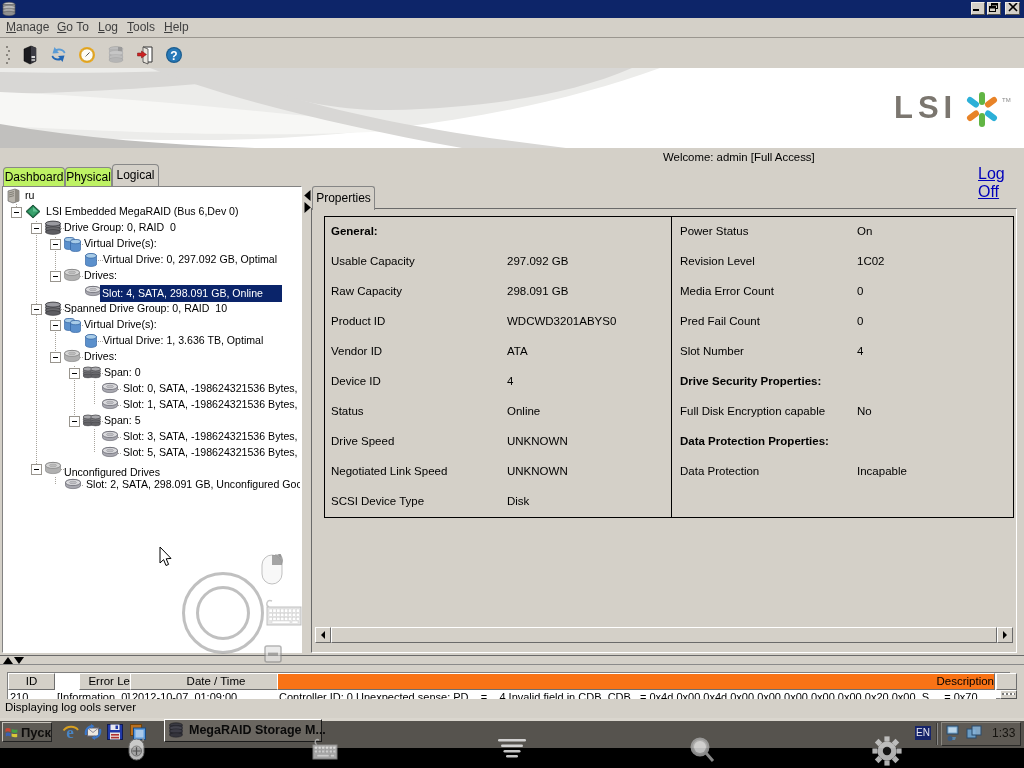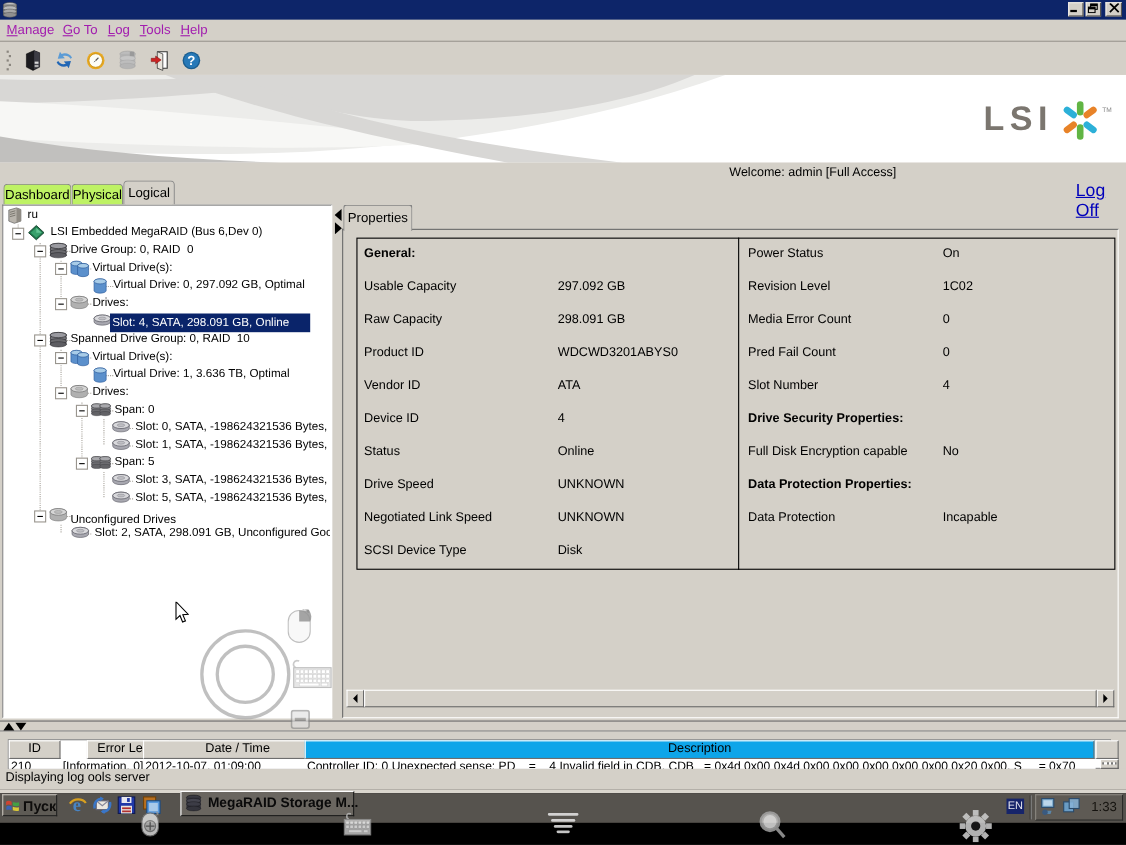--- a/index.html
+++ b/index.html
@@ -4,21 +4,21 @@
 <style>
 html,body{margin:0;padding:0;}
 body{width:1024px;height:768px;overflow:hidden;background:#000;font-family:"Liberation Sans",sans-serif;}
 .ab{position:absolute;}
 #root{position:relative;width:1024px;height:768px;background:#000;}
 #app{position:absolute;left:0;top:0;width:1024px;height:718px;background:#d4d0c8;}
 .titlebar{left:0;top:0;width:1024px;height:18px;background:#0d2569;}
 .title-text{left:19px;top:1px;font-size:12.5px;font-weight:bold;color:#fff;letter-spacing:0px;}
 .tbtn{top:2px;width:14px;height:13px;background:#d4d0c8;border:1px solid;border-color:#f0ede8 #55534e #55534e #f0ede8;box-sizing:border-box;font-size:9px;text-align:center;line-height:10px;color:#000;}
 .menubar{left:0;top:18px;width:1024px;height:19px;background:#d4d0c8;}
-.menu-item{top:2px;font-size:12px;color:#a21caf;}
+.menu-item{top:2px;font-size:12px;color:#404040;}
 .mb-sep{left:0;top:37px;width:1024px;height:2px;border-top:1px solid #9a968f;border-bottom:1px solid #fff;}
 .welcome{left:0;top:148px;width:1024px;height:16px;background:#d4d0c8;font-size:12px;}
 .tab{box-sizing:border-box;background:#bef264;border:1px solid #888;border-bottom:none;border-radius:4px 4px 0 0;font-size:12px;text-align:center;}
 .treerow{position:absolute;font-size:10.6px;white-space:nowrap;color:#000;}
 .prop-label{position:absolute;font-size:11.5px;color:#000;white-space:nowrap;}
 .bold{font-weight:bold;}
 .logoff{color:#0000bb;text-decoration:underline;}
 .exp{position:absolute;width:9px;height:9px;background:#fff;border:1px solid #99958e;box-sizing:content-box;}
 .exp:before{content:"";position:absolute;left:2px;top:4px;width:5px;height:1px;background:#000;}
 .ghost{opacity:0.62;}
@@ -420,21 +420,21 @@
   <svg class="ab" style="left:3px;top:656px;" width="22" height="9" viewBox="0 0 22 9">
     <path d="M0 8 L5 1 L10 8 Z" fill="#000"></path>
     <path d="M11 1 L21 1 L16 8 Z" fill="#000"></path>
   </svg>
 
   <div id="logtable" class="ab" style="left:0;top:0;">
         <div class="ab" style="left:7px;top:672px;width:1003px;height:27px;background:#fff;border:1px solid #808080;box-sizing:border-box;"></div>
 <div class="ab" style="left:8px;top:673px;width:47px;height:17px;background:#d4d0c8;border:1px solid;border-color:#fff #6e6e6e #6e6e6e #fff;box-sizing:border-box;font-size:11.5px;text-align:center;line-height:15px;">ID</div>
 <div class="ab" style="left:55px;top:673px;width:75px;height:17px;background:#d4d0c8;border:1px solid;border-color:#fff #6e6e6e #6e6e6e #fff;box-sizing:border-box;font-size:11.5px;text-align:center;line-height:15px;margin-left:24px;">Error Level</div>
 <div class="ab" style="left:130px;top:673px;width:172px;height:17px;background:#d4d0c8;border:1px solid;border-color:#fff #6e6e6e #6e6e6e #fff;box-sizing:border-box;font-size:11.5px;text-align:center;line-height:15px;">Date / Time</div>
-<div class="ab" style="left:277px;top:673px;width:718px;height:17px;background:#0ea5e9;border:1px solid;border-color:#fff #6e6e6e #6e6e6e #fff;box-sizing:border-box;font-size:11.5px;text-align:center;line-height:15px;">Description</div>
+<div class="ab" style="left:277px;top:673px;width:718px;height:17px;background:#f97316;border:1px solid;border-color:#fff #6e6e6e #6e6e6e #fff;box-sizing:border-box;font-size:11.5px;text-align:right;line-height:15px;">Description</div>
 <div class="ab" style="left:8px;top:690px;width:988px;height:9px;background:#fff;overflow:hidden;font-size:11px;white-space:nowrap;">
           <span style="position:absolute;left:2px;top:1px;">210</span>
           <span style="position:absolute;left:49px;top:1px;">[Information, 0]</span>
           <span style="position:absolute;left:124px;top:1px;">2012-10-07, 01:09:00</span>
           <span style="position:absolute;left:271px;top:1px;">Controller ID: 0 Unexpected sense: PD&nbsp;&nbsp;&nbsp;&nbsp;=&nbsp;&nbsp;&nbsp;&nbsp;4 Invalid field in CDB, CDB&nbsp;&nbsp;&nbsp;=&nbsp;0x4d 0x00 0x4d 0x00 0x00 0x00 0x00 0x00 0x20 0x00, S&nbsp;&nbsp;&nbsp;&nbsp;&nbsp;= 0x70</span>
         </div>
 <div class="ab" style="left:996px;top:673px;width:21px;height:17px;background:#d4d0c8;border:1px solid;border-color:#fff #6e6e6e #6e6e6e #fff;box-sizing:border-box;"></div>
         <div class="ab" style="left:1000px;top:690px;width:17px;height:9px;background:#d4d0c8;border:1px solid;border-color:#fff #555 #555 #fff;box-sizing:border-box;">
           <div style="position:absolute;left:1px;top:2px;width:13px;height:2px;background:repeating-linear-gradient(90deg,#777 0 2px,#fff 2px 4px);"></div>
         </div>

